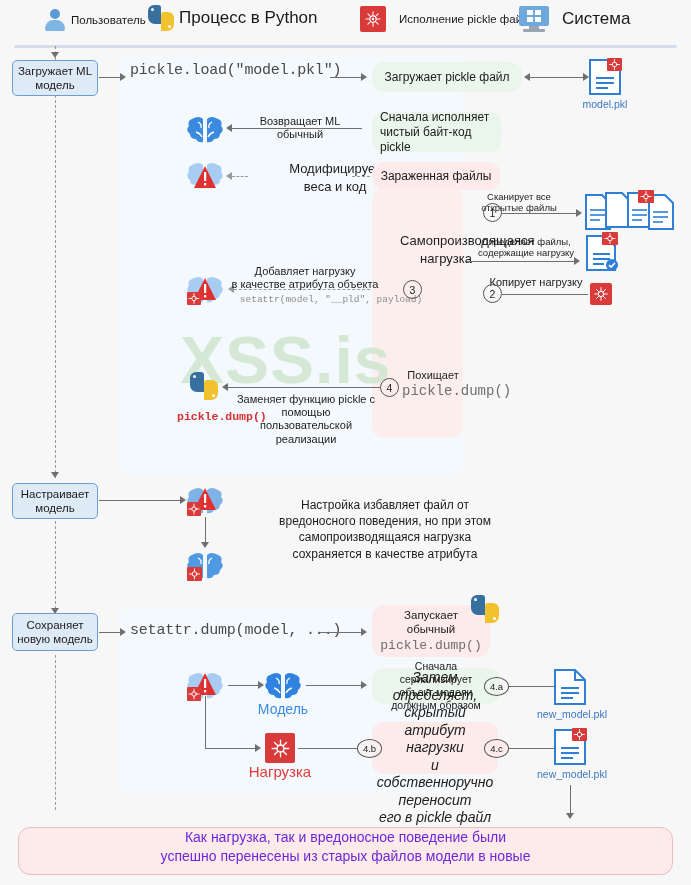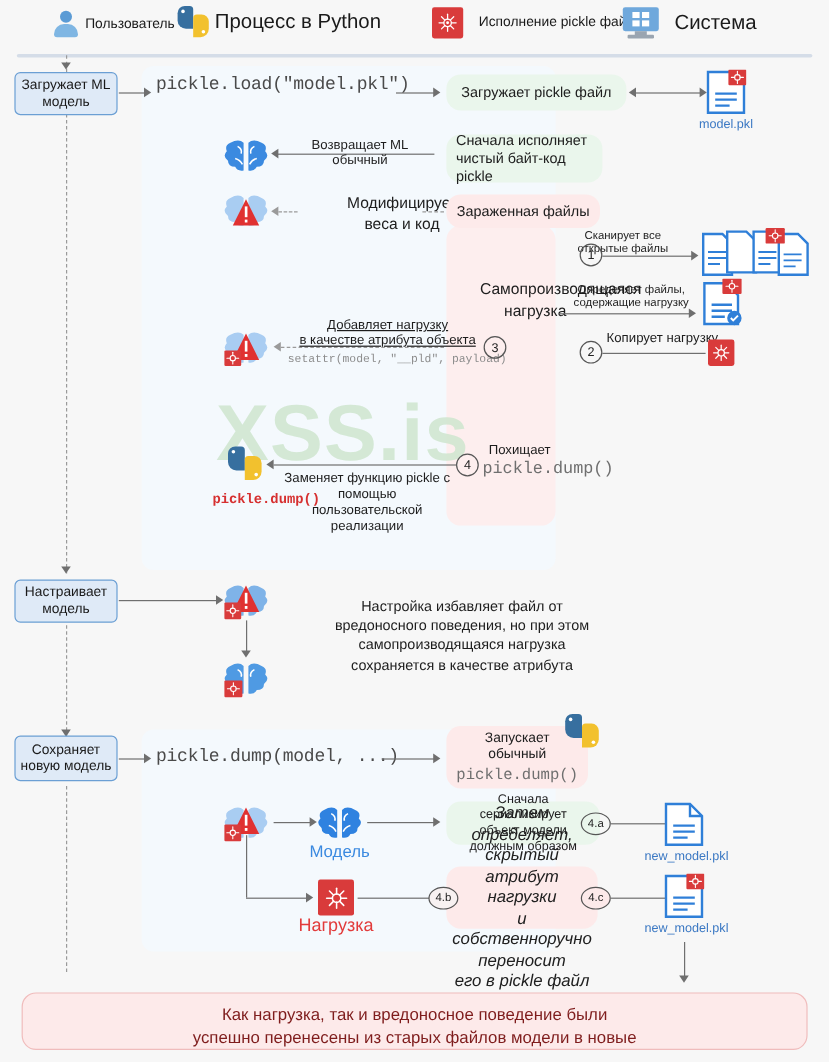--- a/index.html
+++ b/index.html
@@ -154,22 +154,22 @@
   }
   .ar-r { border-top: 4px solid transparent; border-bottom: 4px solid transparent; border-left: 6px solid #6f6f6f; }
   .ar-l { border-top: 4px solid transparent; border-bottom: 4px solid transparent; border-right: 6px solid #6f6f6f; }
   .ar-d { border-left: 4px solid transparent; border-right: 4px solid transparent; border-top: 6px solid #6f6f6f; }
   .ar-lg { border-top: 4px solid transparent; border-bottom: 4px solid transparent; border-right: 6px solid #9a9a9a; }
 
   
   .footer {
     position: absolute; left: 18px; top: 827px; width: 655px; height: 48px;
     background: #fdeaea; border: 1px solid #f0bcbc; border-radius: 12px;
-    display: flex; align-items: flex-end; justify-content: center;
-    color: #7f1d1d; font-size: 14px; text-align: center; line-height: 1.35;
+    display: flex; align-items: flex-start; justify-content: center;
+    color: #6d28d9; font-size: 14px; text-align: center; line-height: 1.35;
   }
 
   
   .wm {
     position: absolute; left: 180px; top: 322px;
     font-size: 66px; font-weight: bold; color: #cfe6cf; opacity: .85;
     letter-spacing: 1px; pointer-events: none; z-index: 1;
     font-family: "Liberation Sans", sans-serif;
   }
   .z2 { z-index: 3; }
@@ -399,21 +399,21 @@
           <line x1="27.3" y1="6.5" x2="30" y2="6.5"></line>
       </g>
       <circle cx="27" cy="33" r="6" fill="#2f7fd8"></circle>
       <path d="M24 33 l2 2 l4 -4" stroke="#ffffff" stroke-width="1.6" fill="none"></path>
     </svg>
   </div>
 
   <div class="badge" style="left:483px;top:284px;">
     <span>2</span>
   </div>
-  <div class="cap" style="left:500px;top:276px;width:104px;">Копирует нагрузку</div>
+  <div class="cap" style="left:484px;top:276px;width:104px;">Копирует нагрузку</div>
   <div class="ln lnh" style="left:502px;top:294px;width:86px;"></div>
   <div class="ico ico-virus" style="position:absolute;left:590px;top:283px;width:22px;height:22px;">
     <svg width="16" height="16" viewBox="0 0 24 24">
       <g stroke="#ffffff" stroke-width="1.5" fill="none" stroke-linecap="round">
         <circle cx="12" cy="12" r="4"></circle>
         <line x1="12" y1="8" x2="12" y2="2.5"></line>
           <line x1="12" y1="16" x2="12" y2="21.5"></line>
         <line x1="8" y1="12" x2="2.5" y2="12"></line>
           <line x1="16" y1="12" x2="21.5" y2="12"></line>
         <line x1="9.2" y1="9.2" x2="5.2" y2="5.2"></line>
@@ -438,21 +438,21 @@
         <circle cx="8" cy="26.5" r="2.2"></circle>
         <line x1="8" y1="24.3" x2="8" y2="21.6"></line>
           <line x1="8" y1="28.7" x2="8" y2="31.4"></line>
         <line x1="5.8" y1="26.5" x2="3.1" y2="26.5"></line>
           <line x1="10.2" y1="26.5" x2="12.9" y2="26.5"></line>
       </g>
     </svg>
   </div>
   <div class="dash-h" style="left:234px;top:289px;width:136px;"></div>
   <div class="arrow ar-lg" style="left:228px;top:285px;"></div>
-  <div class="cap" style="left:238px;top:265px;width:170px;white-space:pre-line;text-decoration:underline;">Добавляет нагрузку
+  <div class="cap" style="left:220px;top:265px;width:170px;white-space:pre-line;">Добавляет нагрузку
 в качестве атрибута объекта</div>
   <div class="code-sm" style="position:absolute;left:236px;top:294px;width:190px;text-align:center;">setattr(model, "__pld", payload)</div>
   <div class="badge" style="left:403px;top:280px;">
     <span>3</span>
   </div>
 
   <div class="ico ico-py z2" style="position:absolute;left:190px;top:372px;width:28px;height:28px;">
     <span class="pb" style="width:14px;height:20px;"></span>
     <span class="py" style="width:14px;height:20px;"></span>
     <span class="d1"></span>
@@ -525,21 +525,21 @@
 самопроизводящаяся нагрузка
 сохраняется в качестве атрибута</div>
 
   <div class="box box-user" style="left:12px;top:613px;width:86px;height:38px;">
     <span style="white-space:pre-line;">Сохраняет
 новую модель</span>
   </div>
   <div class="ln lnh" style="left:99px;top:632px;width:22px;"></div>
   <div class="arrow ar-r" style="left:120px;top:628px;"></div>
 
-  <div class="code-big" style="position:absolute;left:130px;top:622px;">pickle.dump(model, ...)</div>
+  <div class="code-big" style="position:absolute;left:130px;top:622px;">setattr.dump(model, ...)</div>
 
   <div class="ln lnh" style="left:318px;top:632px;width:45px;"></div>
   <div class="arrow ar-r" style="left:361px;top:628px;"></div>
 
   <div class="box box-red" style="left:372px;top:605px;width:118px;height:52px;flex-direction:column;gap:1px;">
     <span style="font-size:11.5px;">Запускает обычный</span>
     <span class="code-md" style="font-size:13px;">pickle.dump()</span>
   </div>
   <div class="ico ico-py" style="position:absolute;left:471px;top:595px;width:28px;height:28px;z-index:4;">
     <span class="pb" style="width:14px;height:20px;"></span>

